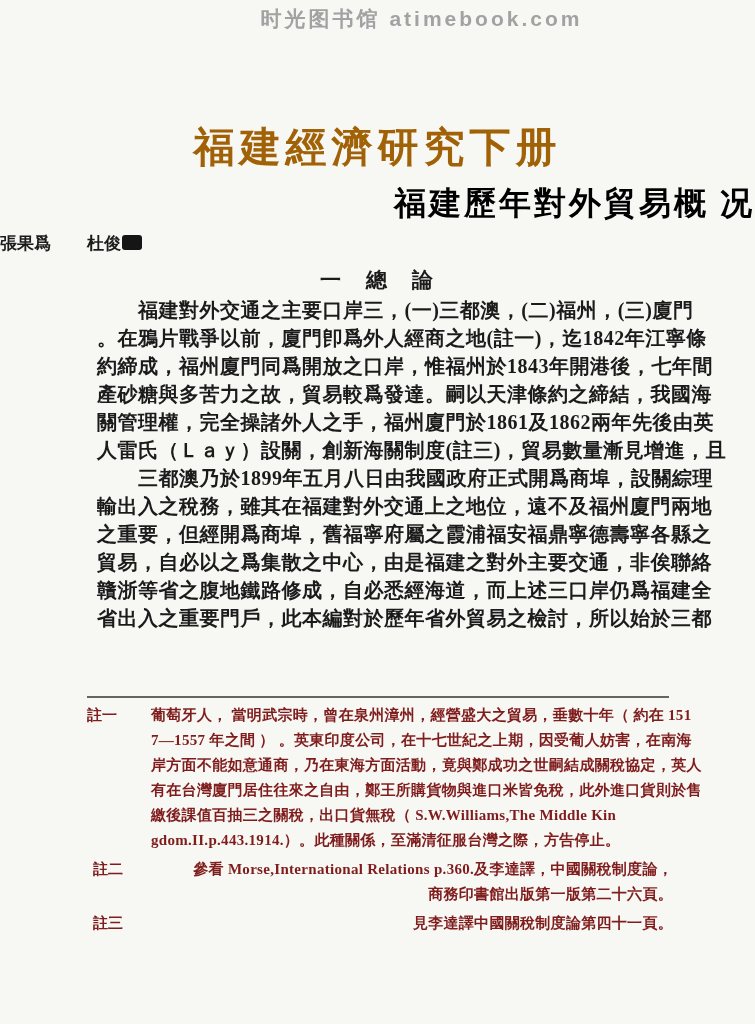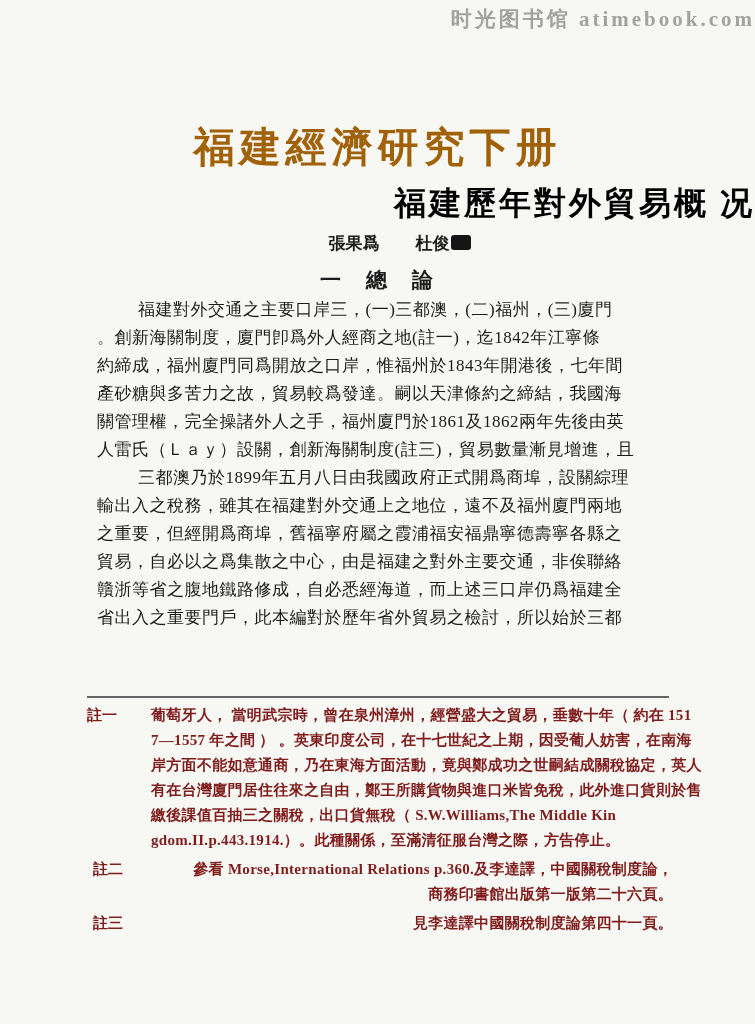--- a/index.html
+++ b/index.html
@@ -6,51 +6,51 @@
   html,body { width:755px; height:1024px; }
   body {
     position:relative;
     background:#f7f7f4;
     color:#1b1b1b;
     font-family:"Liberation Serif","DejaVu Serif",serif;
     overflow:hidden;
   }
   .watermark {
     position:absolute; top:5px; left:0; width:100%;
-    text-align:right; padding-left:88px;
-    font-family:Liberation Serif, serif;
+    text-align:center; padding-left:88px;
+    font-family:Liberation Sans, sans-serif;
     font-size:21px; letter-spacing:3px; color:#a2a2a2; font-weight:bold;
   }
   .book-title {
     position:absolute; top:120px; left:0; width:100%;
     text-align:center; font-size:41px; font-weight:bold; letter-spacing:5px;
     color:#a16207;
   }
   .chapter-title {
     position:absolute; top:182px; left:0; width:100%;
     text-align:right; font-size:32px; font-weight:bold; letter-spacing:3px;
     color:#000000;
   }
   .authors {
     position:absolute; top:232px; left:0; width:100%;
-    text-align:center; font-size:17px; font-weight:bold;padding-left:44px;
+    font-size:17px; font-weight:bold;
   }
   .authors .author-gap { display:inline-block; width:36px; }
   .obscured-blob {
     display:inline-block; width:20px; height:15px;
     background:#151515; border-radius:3px; vertical-align:-1px;
     margin-left:1px;
   }
   .section-heading {
     position:absolute; top:266px; left:0; width:100%;
     text-align:center; font-size:21px; font-weight:bold; letter-spacing:2px;
   }
   .body-text {
     position:absolute; top:296px; left:97px; width:570px;
-    font-size:17px; font-weight:normal; color:#1b1b1b;
+    font-size:20px; font-weight:bold; color:#1b1b1b;
   }
   .body-text .line {
     height:28px; line-height:28px; white-space:nowrap;
     letter-spacing:0.5px;
   }
   .para .line.first { text-indent:41px; }
   .fn-rule {
     position:absolute; top:696px; left:87px; width:582px;
     border-top:2px solid #4a4a4a; opacity:.85;
   }
@@ -77,21 +77,21 @@
 
 <div class="authors">
   <span>張果爲</span><span class="author-gap"></span><span>杜俊</span><span class="obscured-blob"></span>
 </div>
 
 <div class="section-heading">一　總　論</div>
 
 <div class="body-text">
   <div class="para">
     <div class="line first">福建對外交通之主要口岸三，(一)三都澳，(二)福州，(三)廈門</div>
-    <div class="line">。創新海關制度，廈門卽爲外人經商之地(註一)，迄1842年江寧條</div>
+    <div class="line">。在鴉片戰爭以前，廈門卽爲外人經商之地(註一)，迄1842年江寧條</div>
     <div class="line">約締成，福州廈門同爲開放之口岸，惟福州於1843年開港後，七年間</div>
     <div class="line">產砂糖與多苦力之故，貿易較爲發達。嗣以天津條約之締結，我國海</div>
     <div class="line">關管理權，完全操諸外人之手，福州廈門於1861及1862兩年先後由英</div>
     <div class="line">人雷氏（Ｌａｙ）設關，創新海關制度(註三)，貿易數量漸見增進，且</div>
   </div>
   <div class="para">
     <div class="line first">三都澳乃於1899年五月八日由我國政府正式開爲商埠，設關綜理</div>
     <div class="line">輸出入之稅務，雖其在福建對外交通上之地位，遠不及福州廈門兩地</div>
     <div class="line">之重要，但經開爲商埠，舊福寧府屬之霞浦福安福鼎寧德壽寧各縣之</div>
     <div class="line">貿易，自必以之爲集散之中心，由是福建之對外主要交通，非俟聯絡</div>

